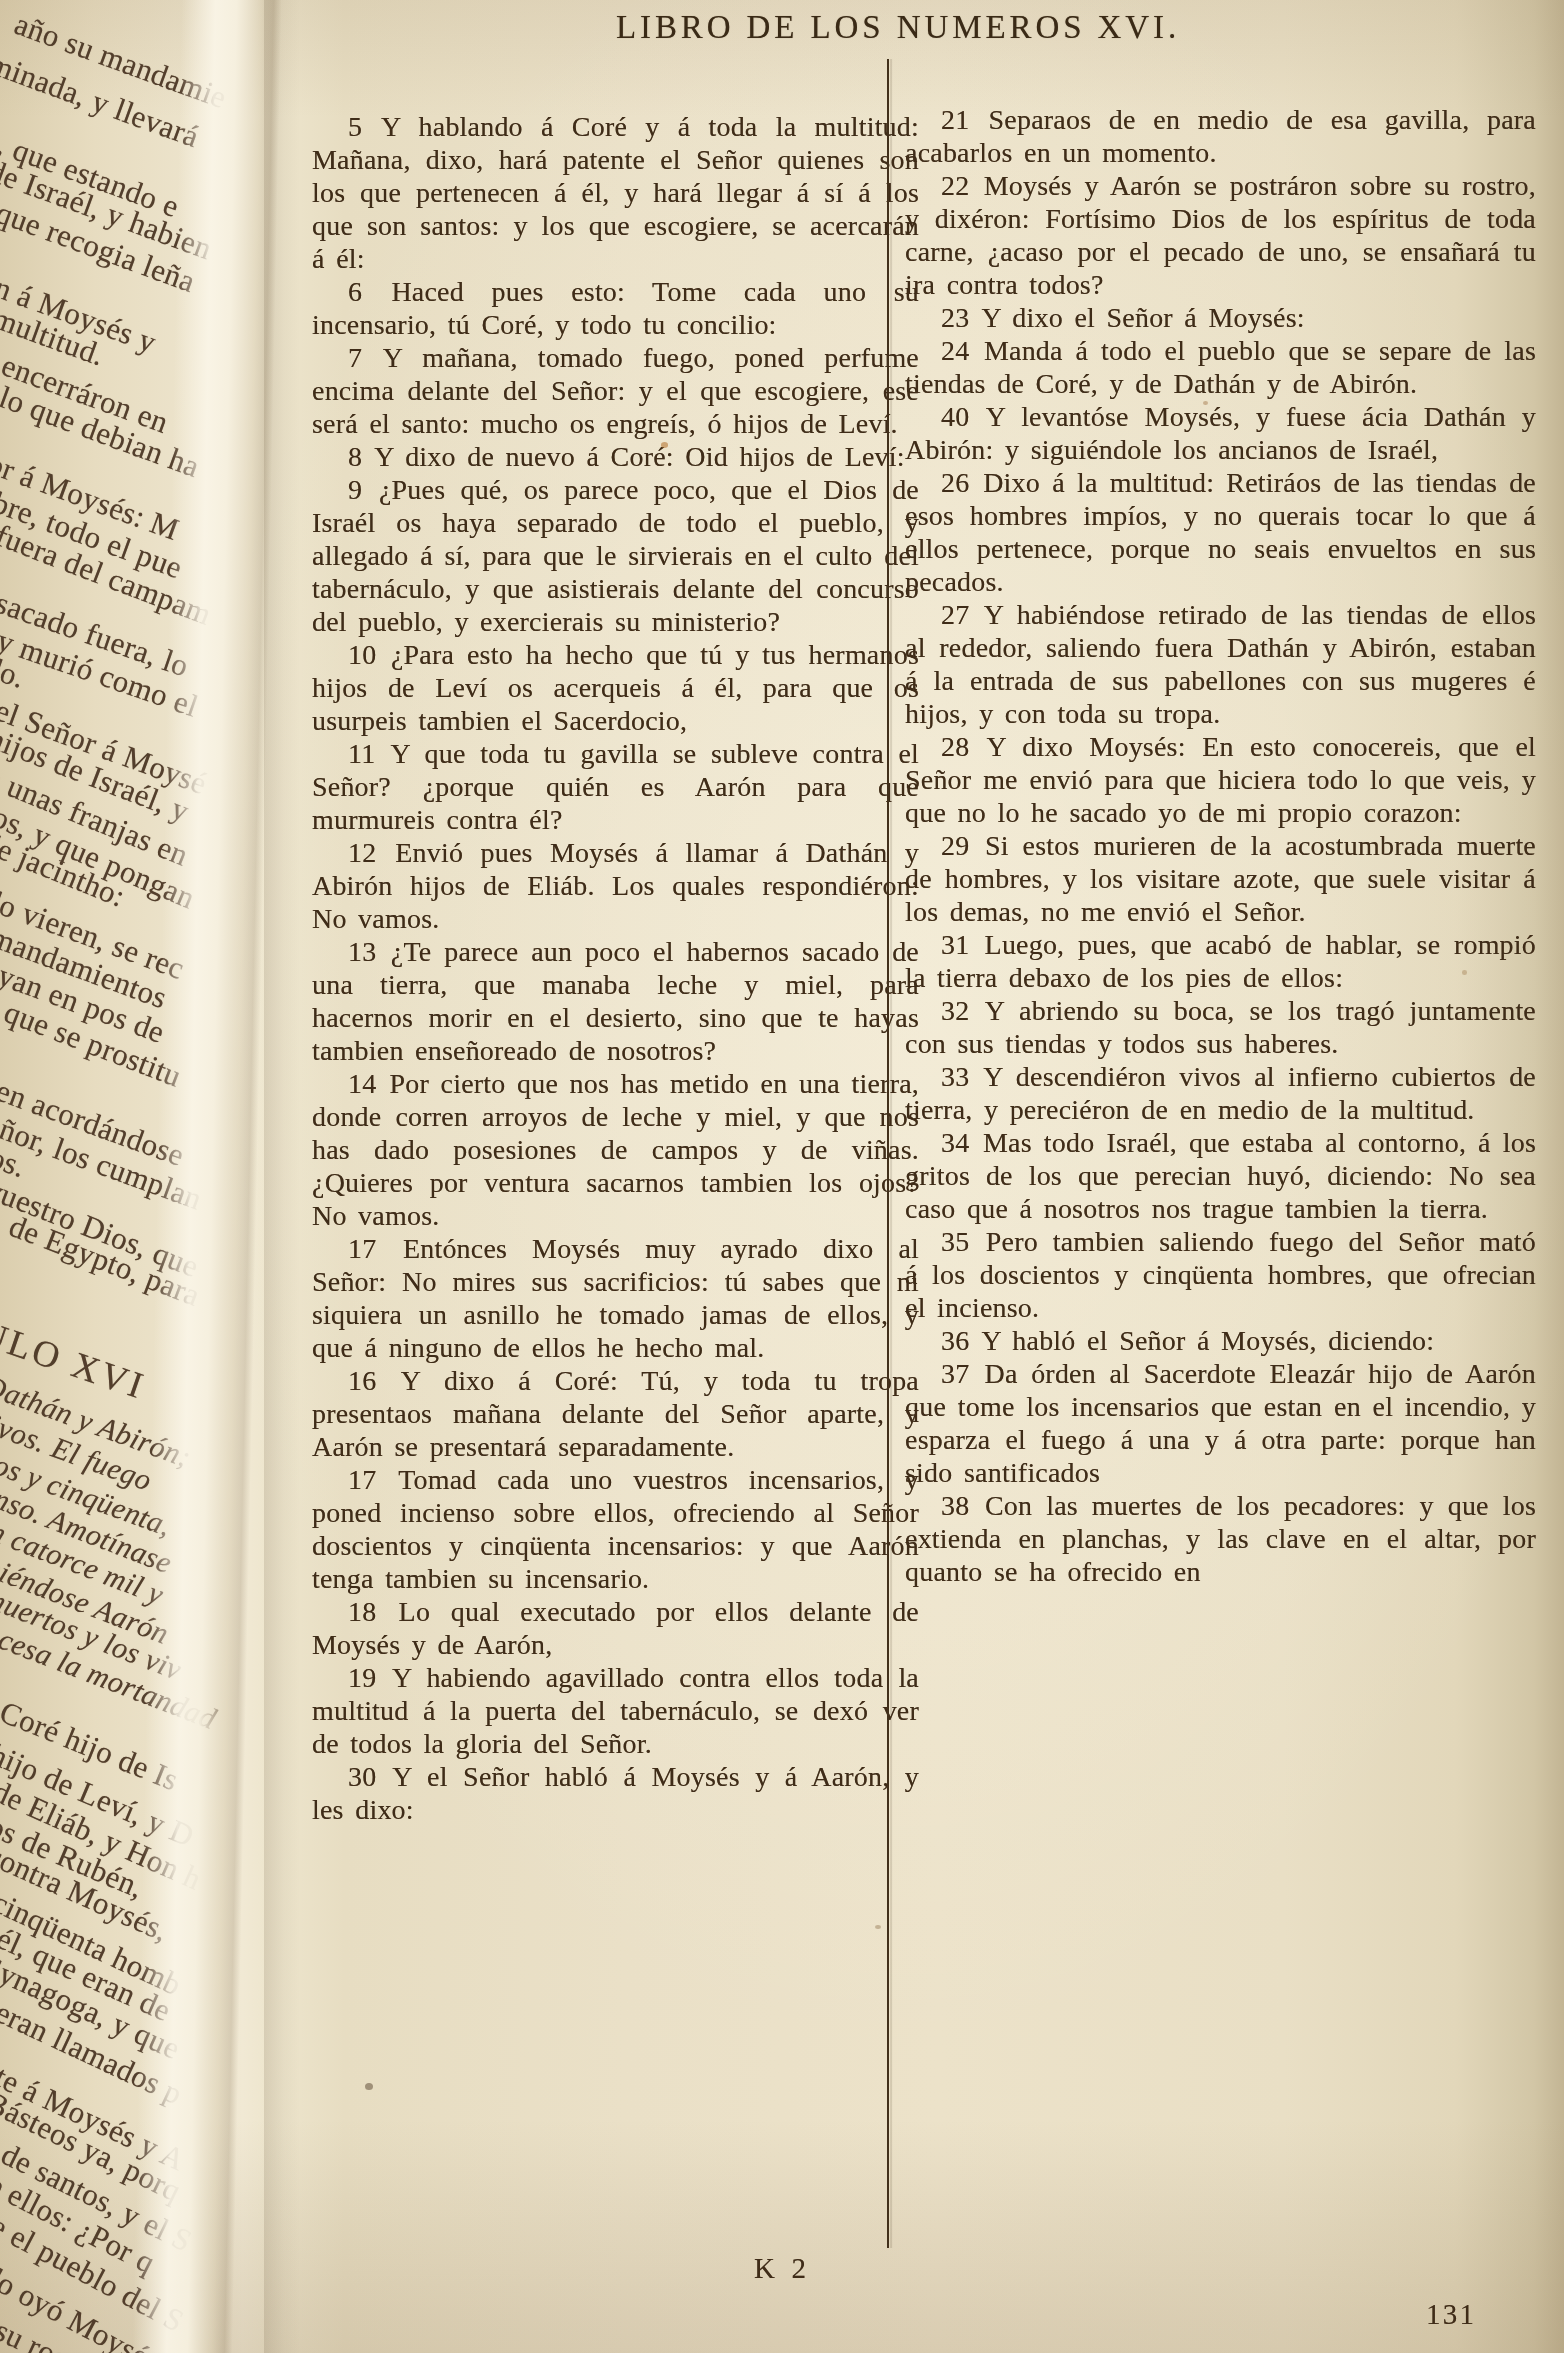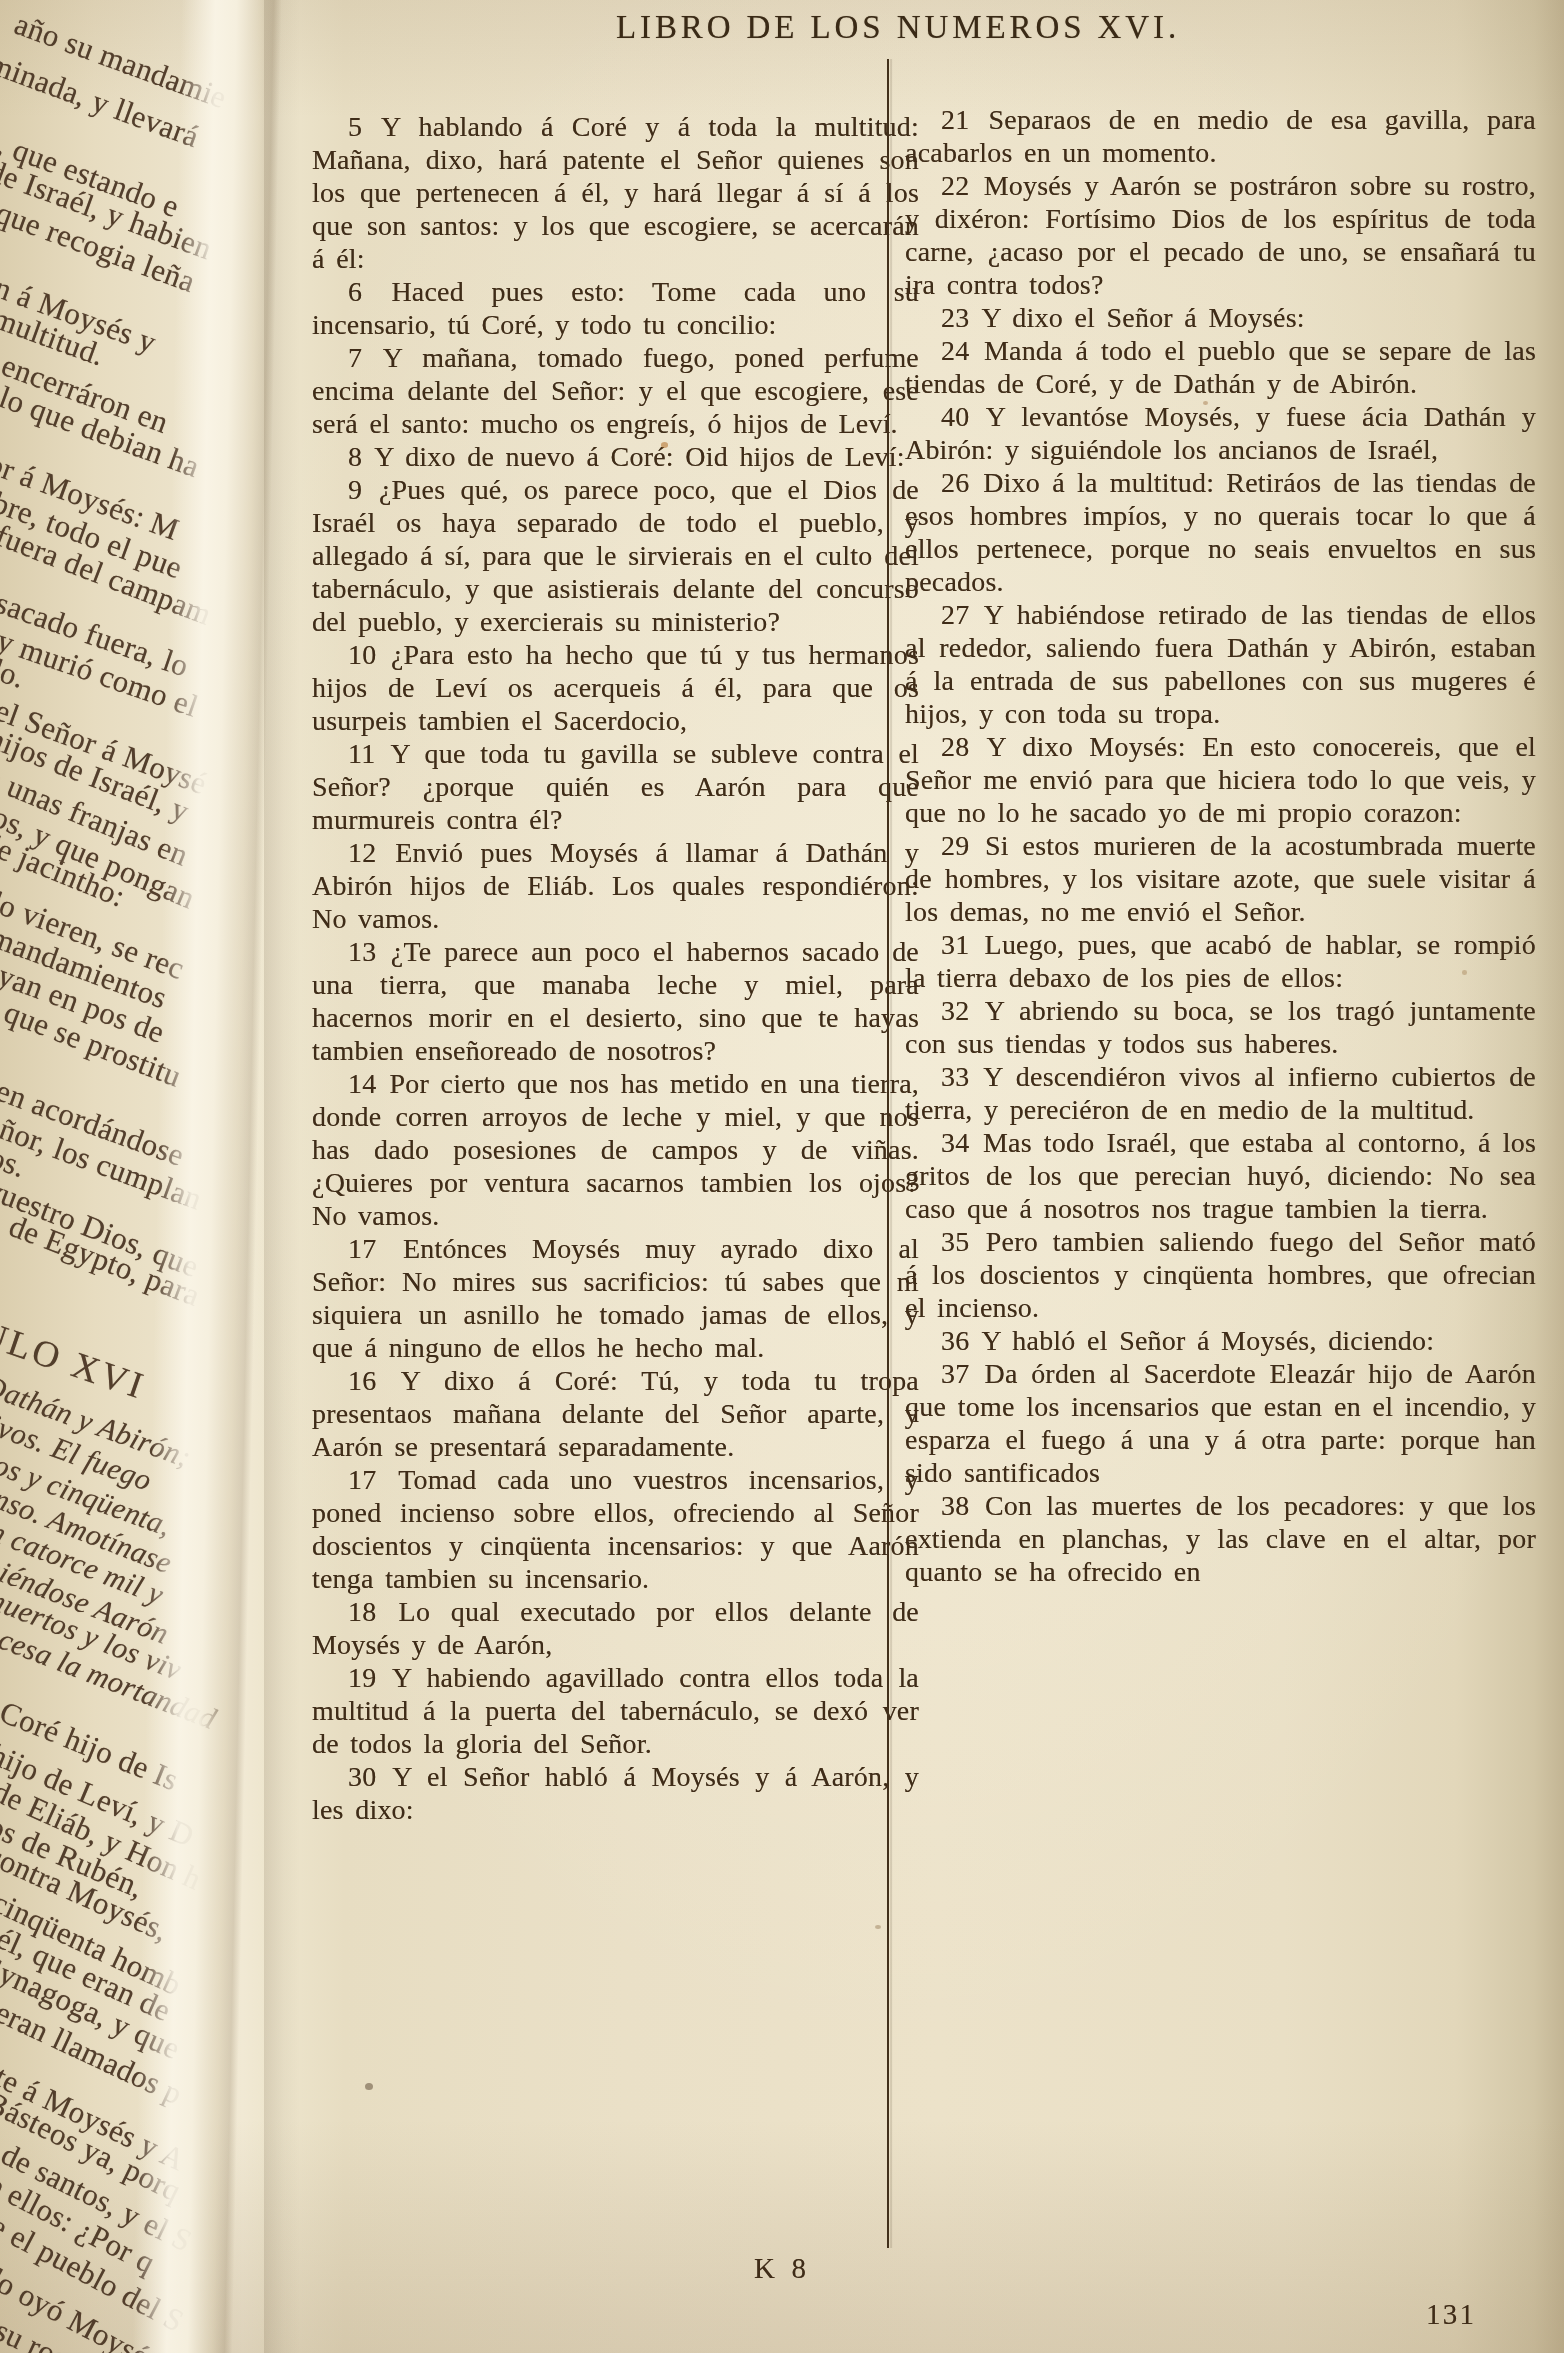--- a/index.html
+++ b/index.html
@@ -163,21 +163,21 @@
       <p class="verse"><span class="vnum">31</span> Luego, pues, que acabó de hablar, se rompió la tierra debaxo de los pies de ellos:</p>
       <p class="verse"><span class="vnum">32</span> Y abriendo su boca, se los tragó juntamente con sus tiendas y todos sus haberes.</p>
       <p class="verse"><span class="vnum">33</span> Y descendiéron vivos al infierno cubiertos de tierra, y pereciéron de en medio de la multitud.</p>
       <p class="verse"><span class="vnum">34</span> Mas todo Israél, que estaba al contorno, á los gritos de los que perecian huyó, diciendo: No sea caso que á nosotros nos trague tambien la tierra.</p>
       <p class="verse"><span class="vnum">35</span> Pero tambien saliendo fuego del Señor mató á los doscientos y cinqüenta hombres, que ofrecian el incienso.</p>
       <p class="verse"><span class="vnum">36</span> Y habló el Señor á Moysés, diciendo:</p>
       <p class="verse"><span class="vnum">37</span> Da órden al Sacerdote Eleazár hijo de Aarón que tome los incensarios que estan en el incendio, y esparza el fuego á una y á otra parte: porque han sido santificados</p>
       <p class="verse"><span class="vnum">38</span> Con las muertes de los pecadores: y que los extienda en planchas, y las clave en el altar, por quanto se ha ofrecido en</p>
     </div>
 
-  <div class="footer-sig">K 8</div>
+  <div class="footer-sig">K 2</div>
   <div class="footer-num">131</div>
 
   <div class="speck s1"></div>
   <div class="speck s2"></div>
   <div class="speck s3"></div>
   <div class="speck s4"></div>
   <div class="speck s5"></div>
 </div>
 
 

